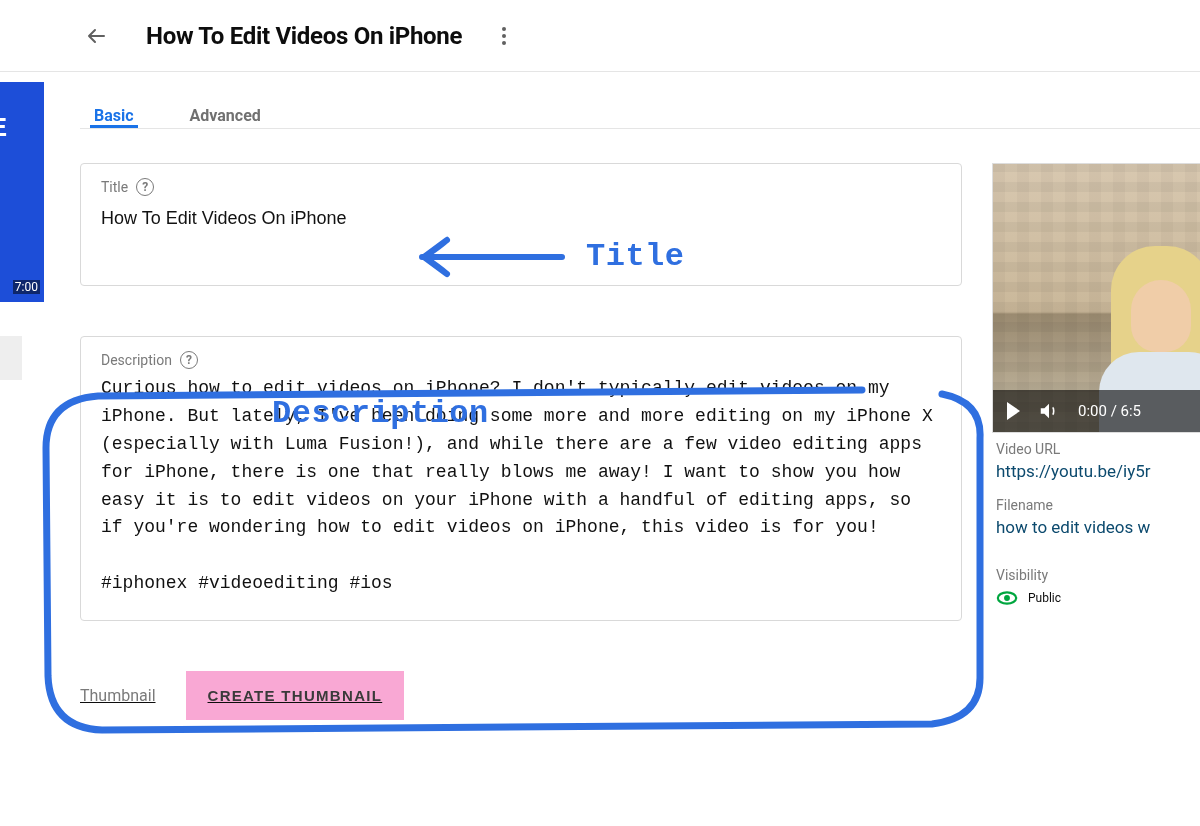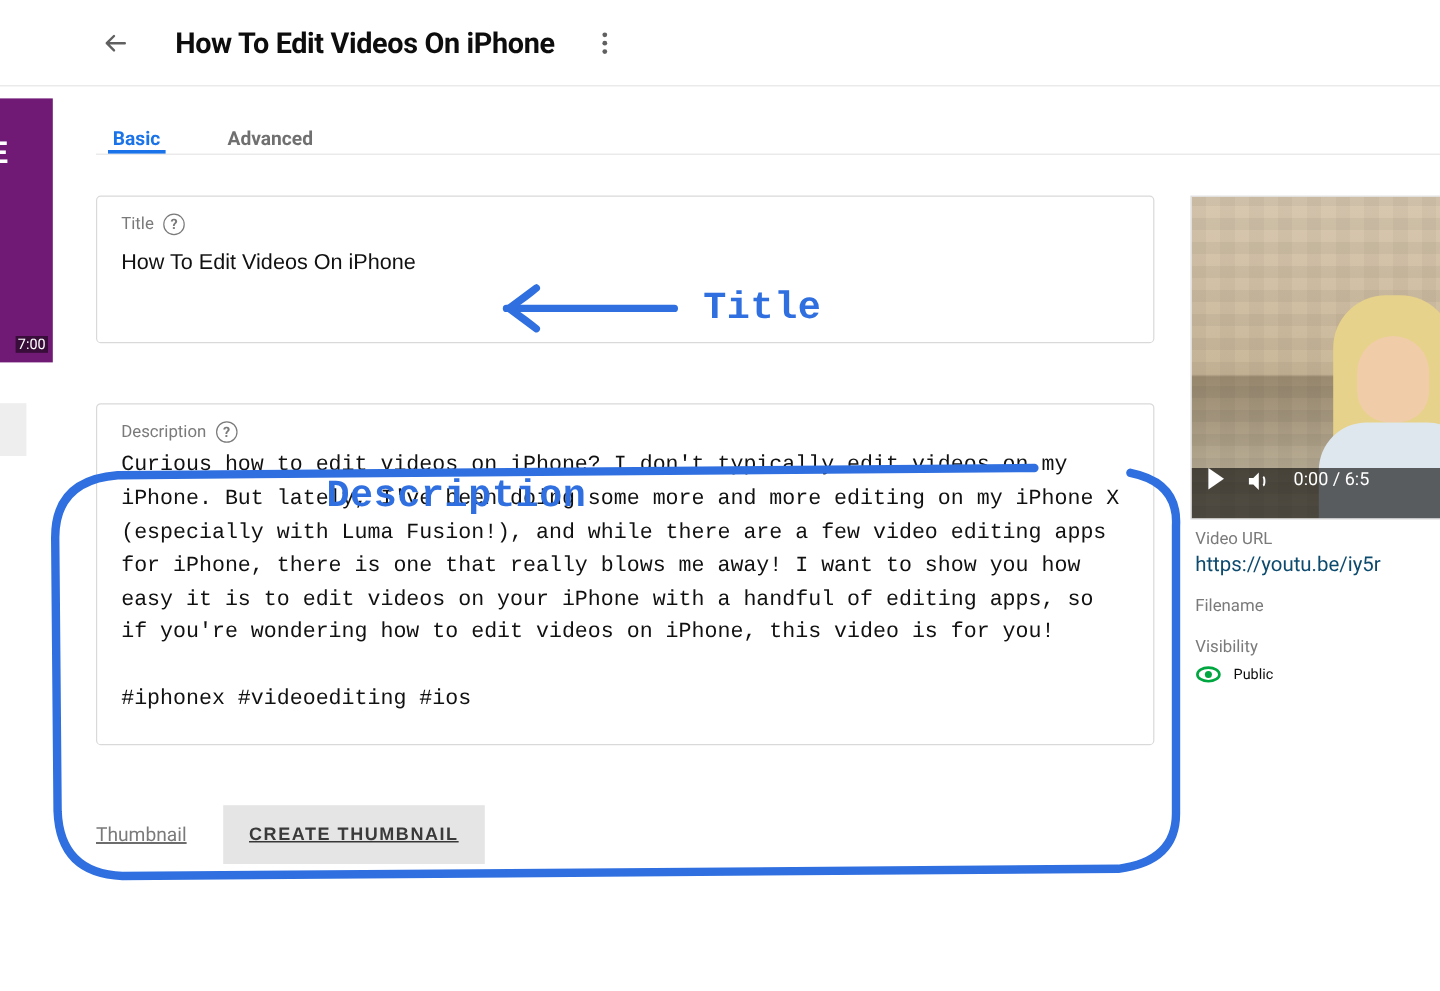--- a/index.html
+++ b/index.html
@@ -8,21 +8,21 @@
   .header {
     display: flex; align-items: center; height: 72px; padding: 0 24px 0 80px; border-bottom: 1px solid #e5e5e5;
   }
   .back-arrow { width: 32px; height: 32px; display: flex; align-items: center; justify-content: center; color: #606060; cursor: pointer; margin-right: 34px; }
   .header-title { font-size: 24px; font-weight: 700; letter-spacing: -0.3px; }
   .kebab { margin-left: 30px; width: 24px; height: 24px; display:flex; flex-direction:column; align-items:center; justify-content:center; gap:3px; color:#606060; cursor:pointer;}
   .kebab span { width:4px; height:4px; border-radius:50%; background:#606060; }
 
   
   .left-strip {
-    position: absolute; left: 0; top: 82px; width: 44px; height: 220px; background: #701a75; overflow:hidden;
+    position: absolute; left: 0; top: 82px; width: 44px; height: 220px; background: #1d4ed8; overflow:hidden;
   }
   .left-strip .txt { color:#fff; font-weight:900; font-size:26px; line-height:1; position:absolute; top:32px; left:-28px; letter-spacing:-1px; font-family: Arial, sans-serif;}
   .left-strip .time { position:absolute; bottom:8px; right:4px; font-size:12px; color:#fff; background:rgba(0,0,0,.5); padding:0 2px;}
   .left-strip2 { position:absolute; left:0; top:336px; width:22px; height:44px; background:#eee; }
 
   
   .main { position: absolute; left: 80px; top: 88px; right: 0; bottom: 0; }
   .tabs { display:flex; gap:48px; padding-left:10px; border-bottom:1px solid #e5e5e5; margin-right: 0; }
   .tab { padding: 18px 4px 0; font-size:16px; font-weight:700; color:#707070; cursor:pointer; border-bottom: 3px solid transparent; }
   .tab.active { color:#1a73e8; border-bottom-color:#1a73e8; }
@@ -39,42 +39,42 @@
   .help-icon {
     width:18px; height:18px; border:1.7px solid #7a7a7a; border-radius:50%; display:inline-flex; align-items:center; justify-content:center; font-size:12px; font-weight:700; color:#7a7a7a; line-height:1;
   }
   .title-value { font-size: 18px; color:#111; padding: 6px 0 34px; outline:none; width:100%; border:none; }
   .desc-value { font-size: 18px; color:#111; line-height:1.55; outline:none; width:100%; border:none; resize:none; font-family: Liberation Mono, monospace; white-space: pre-wrap; }
 
   
   .thumb-row { display:flex; align-items:center; gap:30px; margin-top: 0px; text-decoration: underline; }
   .thumb-label { font-size:16px; color:#7a7a7a; }
   .create-thumb-btn {
-    background:#e5e5e5; border:none; padding:16px 22px; font-size:15px; font-weight:700; letter-spacing:1.3px; color:#3a3a3a; cursor:pointer;
+    background:#f9a8d4; border:none; padding:16px 22px; font-size:15px; font-weight:700; letter-spacing:1.3px; color:#3a3a3a; cursor:pointer;
   }
 
   
   .video-preview {
     position: relative; width: 210px; height: 270px; overflow:hidden; border:1px solid #ddd; background: linear-gradient(180deg, #d8c8b0 0%, #cab89a 55%, #9a8a70 56%, #c9bfa8 100%);
   }
   .video-preview::before{
     content:""; position:absolute; inset:0;
     background:
       repeating-linear-gradient(90deg, rgba(0,0,0,.06) 0 12px, rgba(0,0,0,.0) 12px 24px),
       repeating-linear-gradient(0deg, rgba(0,0,0,.08) 0 10px, rgba(0,0,0,.0) 10px 20px);
     opacity:.5;
   }
   .person {
     position:absolute; right:-68px; bottom:0; width:160px; height:200px;
   }
   .hair { position:absolute; top:14px; right:58px; width:100px; height:140px; background:#e6d28a; border-radius:44px 44px 20px 20px; }
   .face { position:absolute; top:48px; right:78px; width:60px; height:72px; background:#f0cda8; border-radius:30px 30px 26px 26px; }
   .body { position:absolute; bottom:0; right:40px; width:130px; height:80px; background:#dfe7ee; border-radius:40px 40px 0 0; }
   .video-controls {
-    position:absolute; left:0; right:0; bottom:0; height:42px; background:rgba(0,0,0,.6); display:flex; align-items:flex-start; padding:0 14px; gap:18px; color:#fff; font-size:15px;
+    position:absolute; left:0; right:0; bottom:0; height:42px; background:rgba(0,0,0,.6); display:flex; align-items:center; padding:0 14px; gap:18px; color:#fff; font-size:15px;
   }
   .play-icon { width:0; height:0; border-left:13px solid #fff; border-top:9px solid transparent; border-bottom:9px solid transparent; cursor:pointer;}
   .vol-icon svg { display:block; }
   .time-text { white-space:nowrap; }
 
   .meta-block { margin-top: 8px; padding-left: 4px; }
   .meta-label { font-size: 14px; color:#7a7a7a; margin-bottom:4px; }
   .meta-value { font-size: 17px; color:#0c4a6e; margin-bottom: 16px; white-space: nowrap; overflow:hidden; }
   .vis-value { display:flex; align-items:center; gap:10px; font-size:12px; }
   .eye-icon { width:22px; height:22px; }
@@ -161,20 +161,21 @@
           </div>
           <span class="time-text">0:00 / 6:5</span>
         </div>
       </div>
 
       <div class="meta-block">
         <div class="meta-label">Video URL</div>
         <div class="meta-value">https://youtu.be/iy5r</div>
 
         <div class="meta-label">Filename</div>
+        <div class="meta-value">how to edit videos w</div>
 
         <div style="height:14px"></div>
         <div class="meta-label">Visibility</div>
         <div class="vis-value">
           <span class="eye-icon">
             <svg width="22" height="22" viewBox="0 0 24 24" fill="none">
                 <ellipse cx="12" cy="12" rx="10" ry="6.2" stroke="#00a63f" stroke-width="2.4"></ellipse>
                 <circle cx="12" cy="12" r="3.2" fill="#00a63f"></circle>
               </svg>
           </span>

